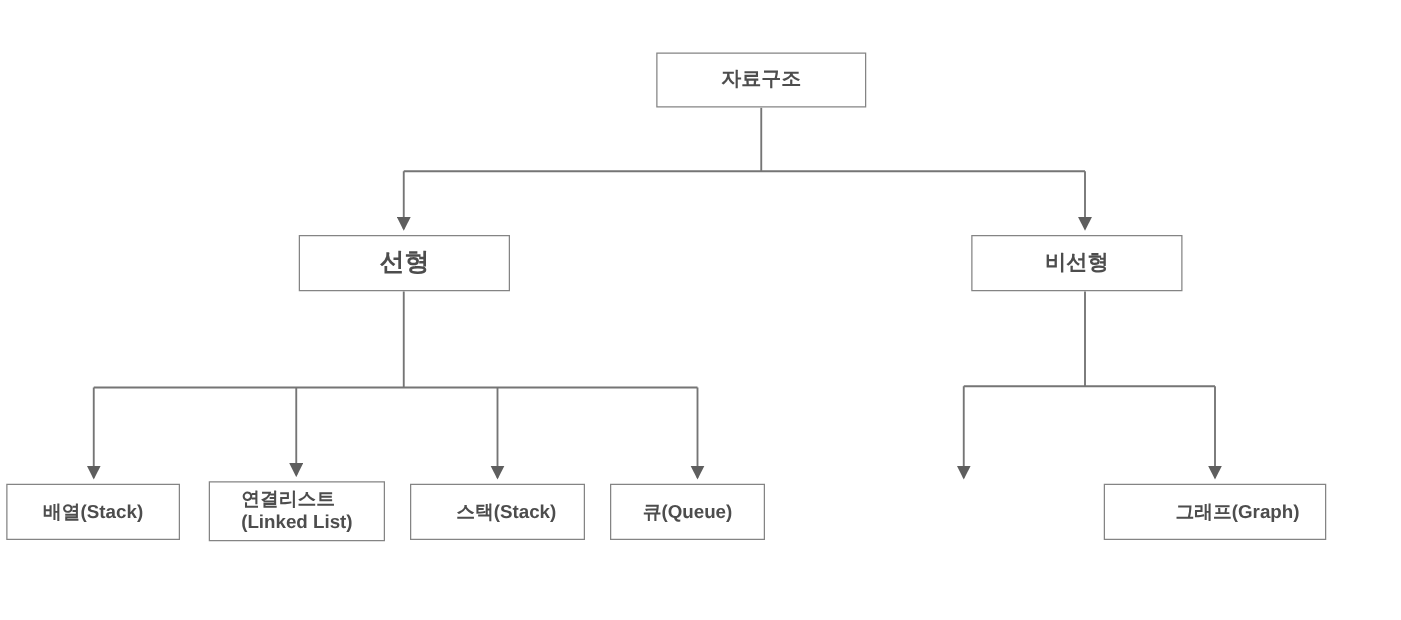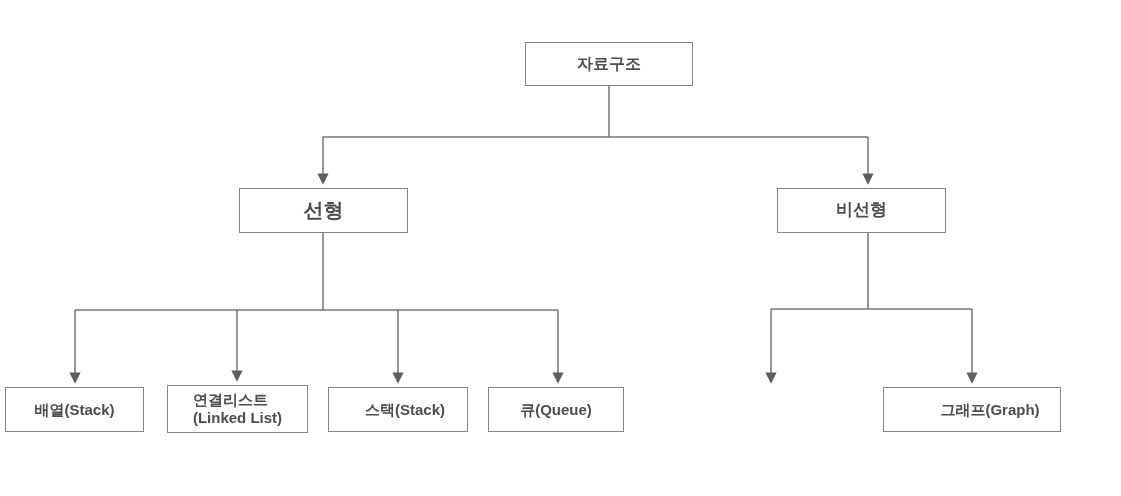--- a/index.html
+++ b/index.html
@@ -39,21 +39,21 @@
   }
   
   .n-root      { left: 525px; top: 42px;  width: 168px; height: 44px; font-size: 16px; }
   
   .n-linear    { left: 239px; top: 188px; width: 169px; height: 45px; font-size: 20px; }
   .n-nonlinear { left: 748px; top: 188px; width: 169px; height: 45px; font-size: 17px; margin-left: 29px; }
   
   .n-arrays    { left: 5px;   top: 387px; width: 139px; height: 45px; }
   .n-linked    { left: 167px; top: 385px; width: 141px; height: 48px; }
   .n-stack     { left: 328px; top: 387px; width: 140px; height: 45px; padding-left: 14px; }
-  .n-queue     { left: 488px; top: 387px; width: 136px; height: 45px; }
+  .n-queue     { left: 488px; top: 387px; width: 124px; height: 45px; }
   .n-tree      { left: 686px; top: 387px; width: 171px; height: 45px; }
   .n-graph     { left: 883px; top: 387px; width: 178px; height: 45px; padding-left: 36px; }
 </style>
 </head>
 <body>
 
 <div class="canvas">
 
   <svg class="edges" viewBox="0 0 1121 496" xmlns="http://www.w3.org/2000/svg">
     <defs>

